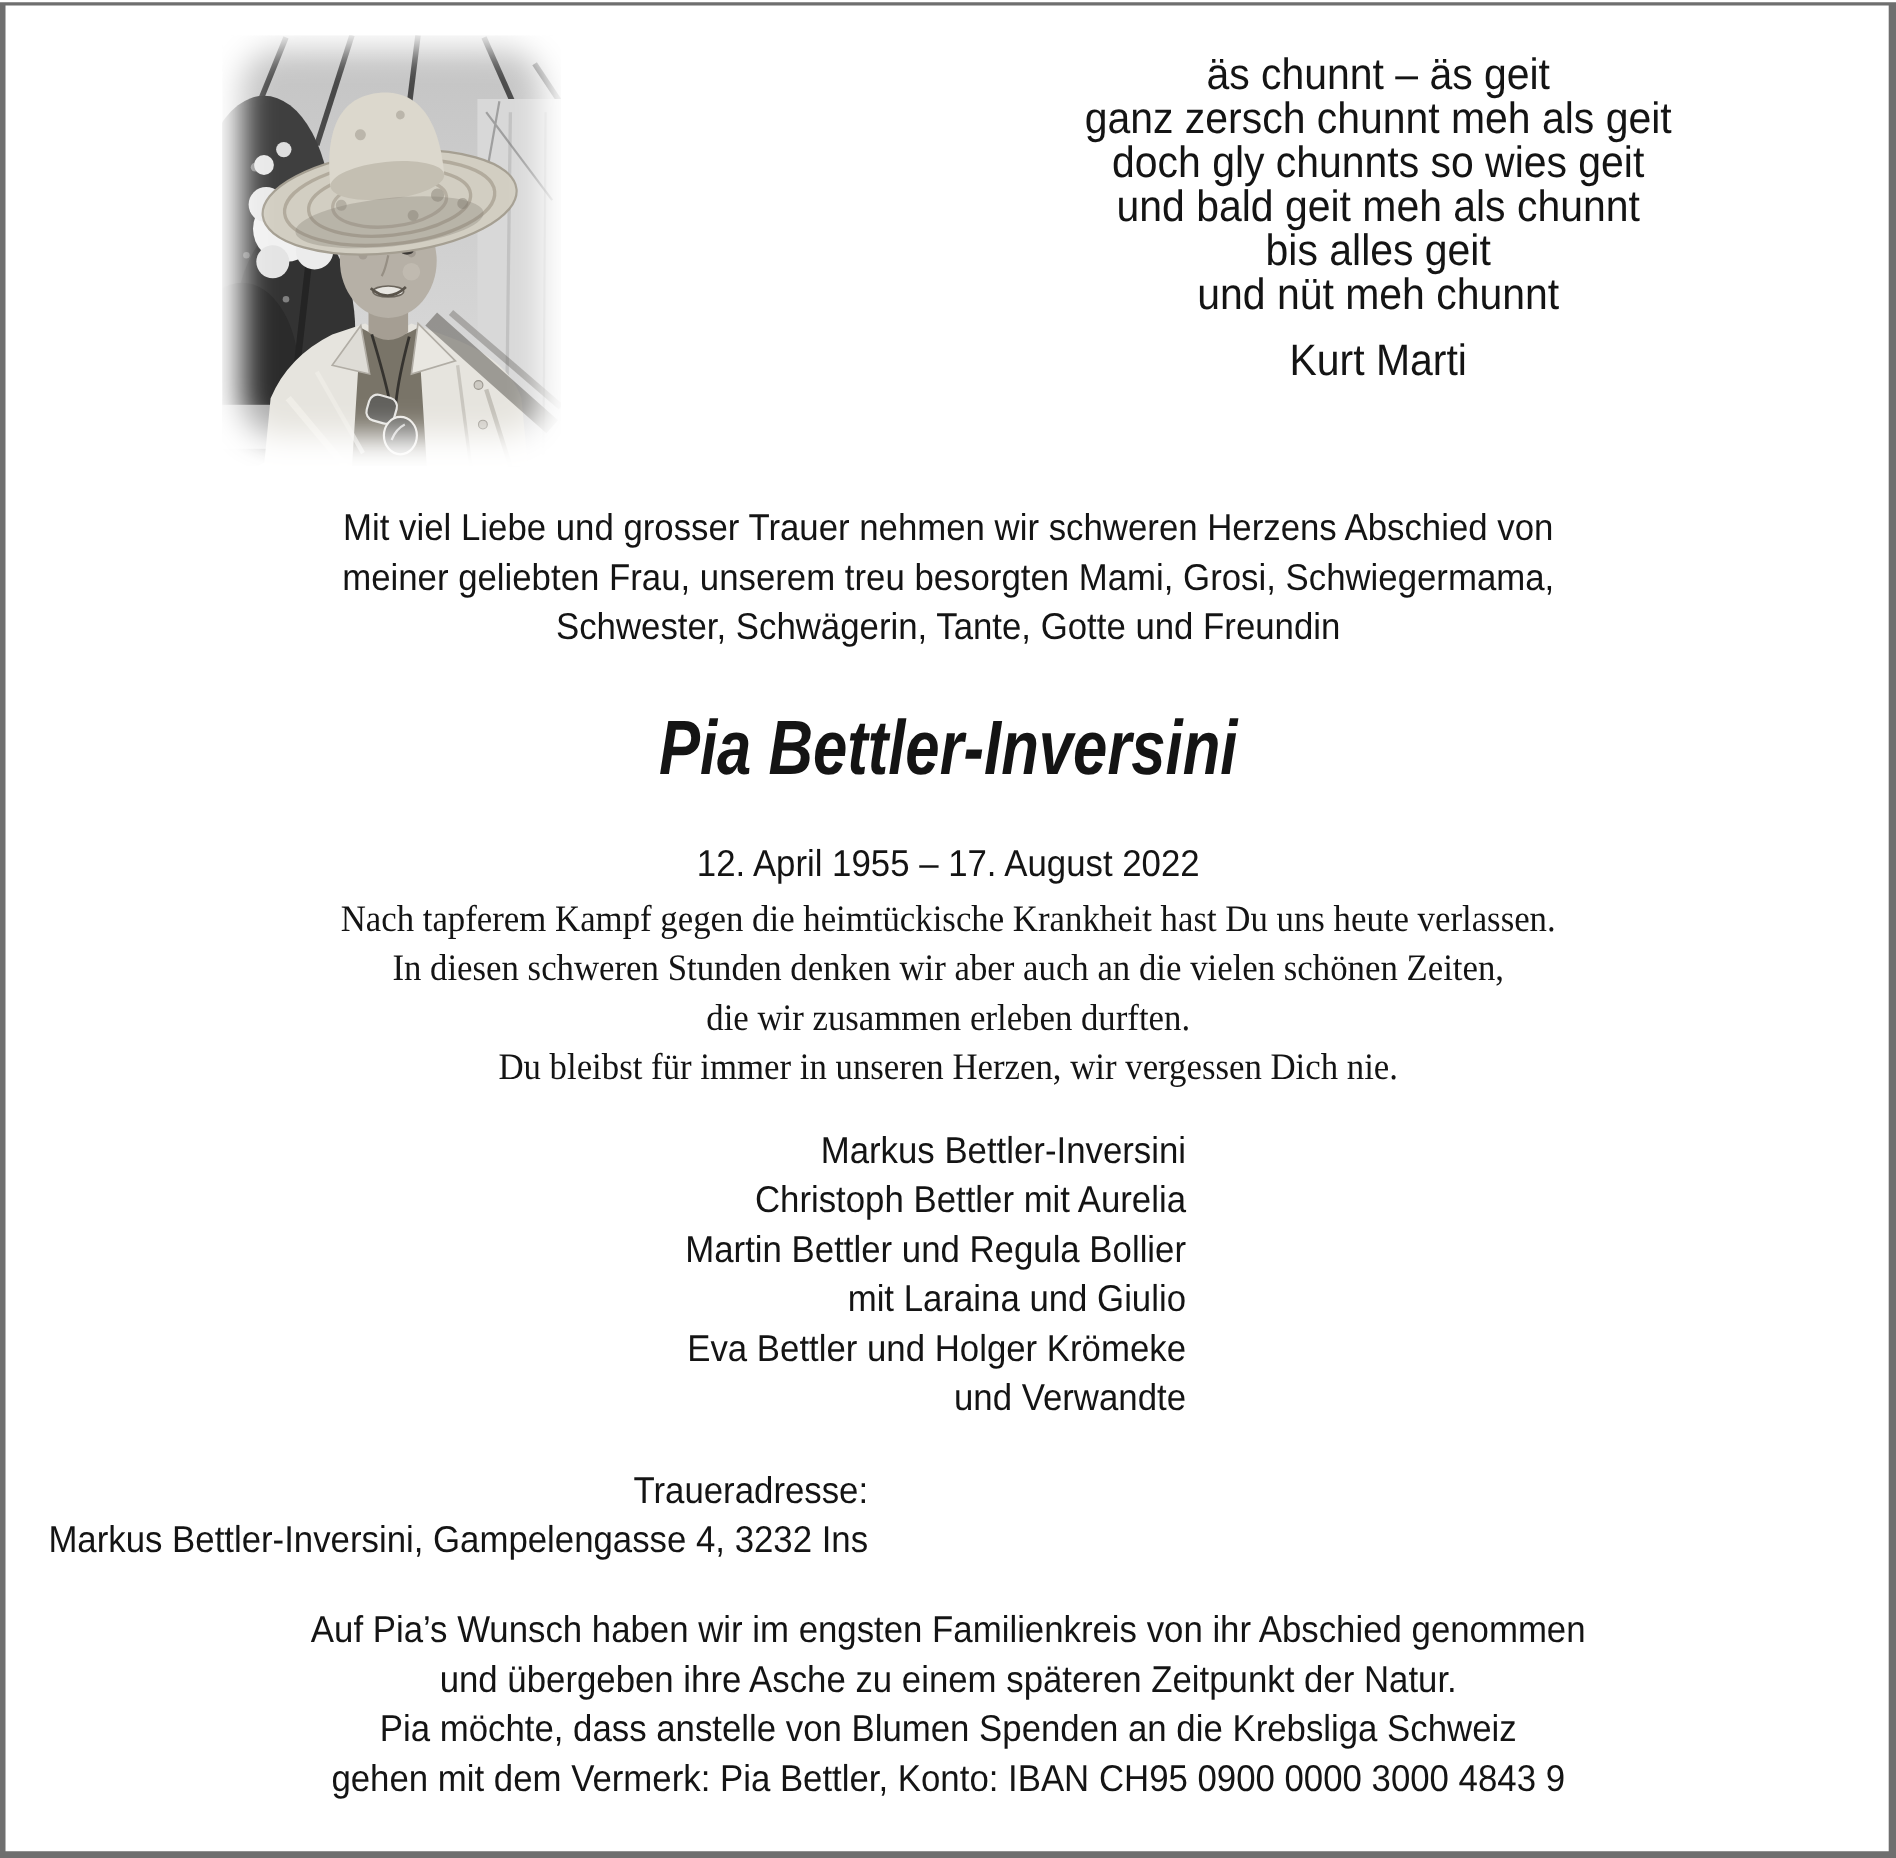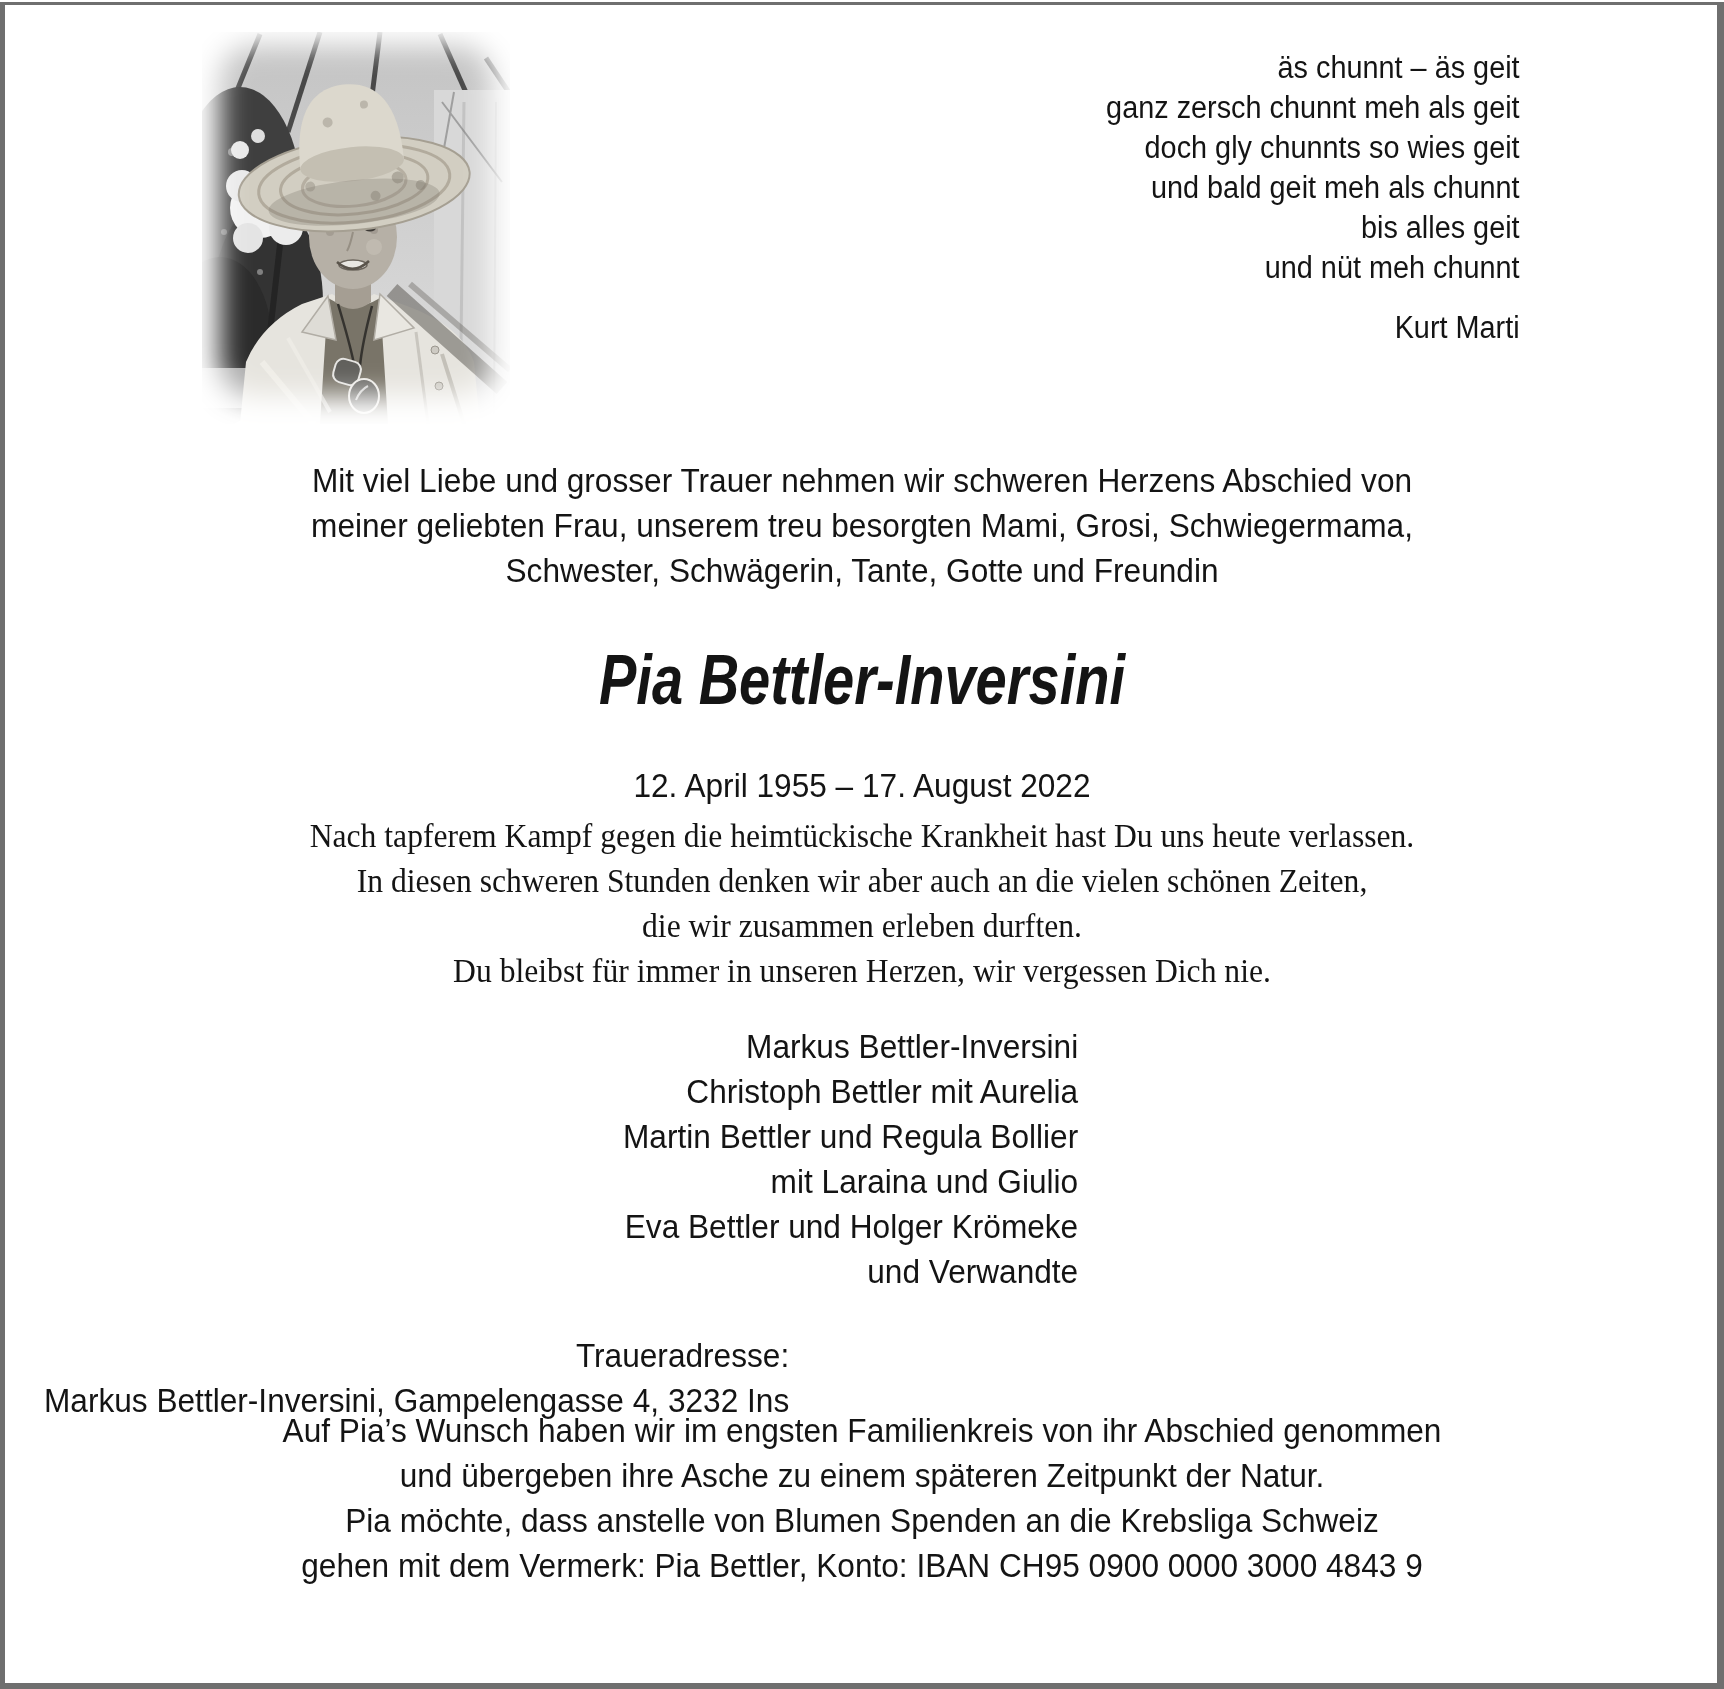--- a/index.html
+++ b/index.html
@@ -27,37 +27,37 @@
 
   .txtblock { position:absolute; font-size:34px; line-height:45px; }
   .center-block { left:0; width:100%; text-align:center; }
   .line { white-space:nowrap; }
   .center-block .line { transform:scaleX(0.93); transform-origin:50% 50%; }
   .left-block  .line { transform:scaleX(0.93); transform-origin:0 50%; }
   .right-block .line { transform:scaleX(0.93); transform-origin:100% 50%; }
 
   .poem {
     top:48px; right:204px; left:auto;
-    text-align:right;
-    font-size:31px; line-height:40px;
+    text-align:center;
+    font-size:40px; line-height:40px;
   }
   .poem-author { margin-top:20px; }
 
   .intro   { top:458px; }
   .name-block { top:642px;font-style:italic; }
   .name-line {
     font-size:70px; font-weight:bold; line-height:76px;
     transform:scaleX(0.80) !important; transform-origin:50% 50%;
     letter-spacing:0;
   }
   .dates-block { top:763px; }
   .tribute { top:813px;font-family:Liberation Serif, serif; }
   .mourners { left:623px; top:1024px; text-align:right; }
   .address  { left:44px;  top:1333px; text-align:right; }
-  .closing  { top:1408px;text-align:center; }
+  .closing  { top:1460px;text-align:center; }
 </style>
 </head>
 <body>
 
 <div class="frame"></div>
 
 <div class="photo">
   <svg viewBox="0 0 308 392" xmlns="http://www.w3.org/2000/svg">
     <defs>
       <linearGradient id="sky" x1="0" y1="0" x2="0" y2="1">

